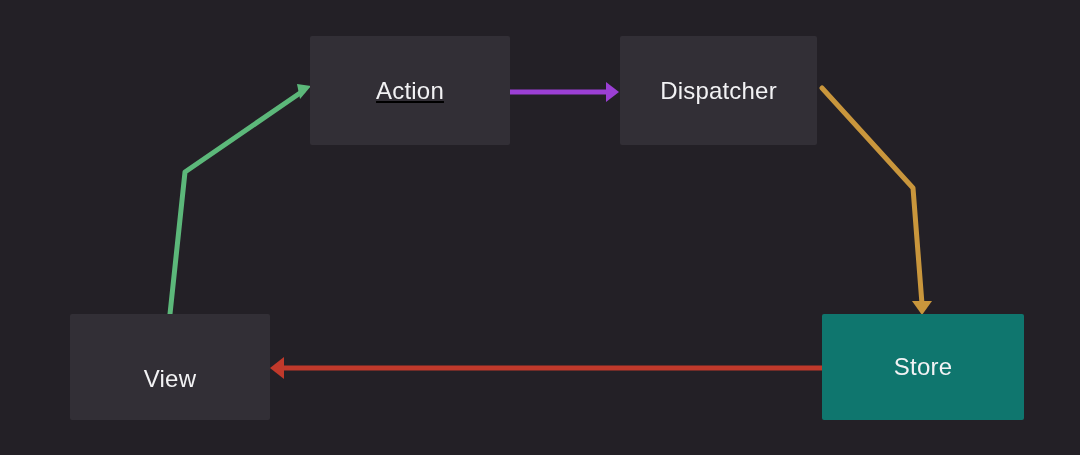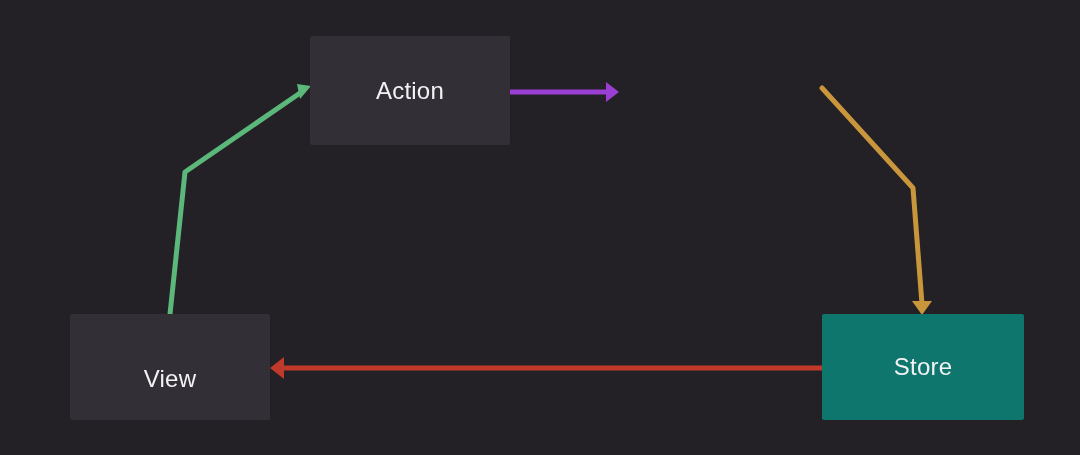--- a/index.html
+++ b/index.html
@@ -64,24 +64,27 @@
       <polygon points="922,315 912,301 932,301" fill="#c9963c"></polygon>
     </g>
 
     <g>
       <line x1="822" y1="368" x2="280" y2="368" stroke="#c0392b" stroke-width="5" stroke-linecap="butt"></line>
       <polygon points="270,368 284,357 284,379" fill="#c0392b"></polygon>
     </g>
 
   </svg>
 
-  <div class="node" style="left:310px; top:36px; width:200px; height:109px; background:#322f36;">
+  <div class="node" style="left:310px; top:36px; width:200px; height:109px; background:#322f36;text-decoration:underline;">
     <span class="node-label" style="color:#f2f2f4;">Action</span>
   </div>
 
+  <div class="node" style="left:620px; top:36px; width:197px; height:109px; background:#322f36;">
+    <span class="node-label" style="color:#f2f2f4;">Dispatcher</span>
+  </div>
 
   <div class="node" style="left:70px; top:314px; width:200px; height:106px; background:#322f36;">
     <span class="node-label" style="color:#f2f2f4;margin-top:24px;">View</span>
   </div>
 
   <div class="node" style="left:822px; top:314px; width:202px; height:106px; background:#0f766e;">
     <span class="node-label" style="color:#f2f2f4;">Store</span>
   </div>
 
 </div>

